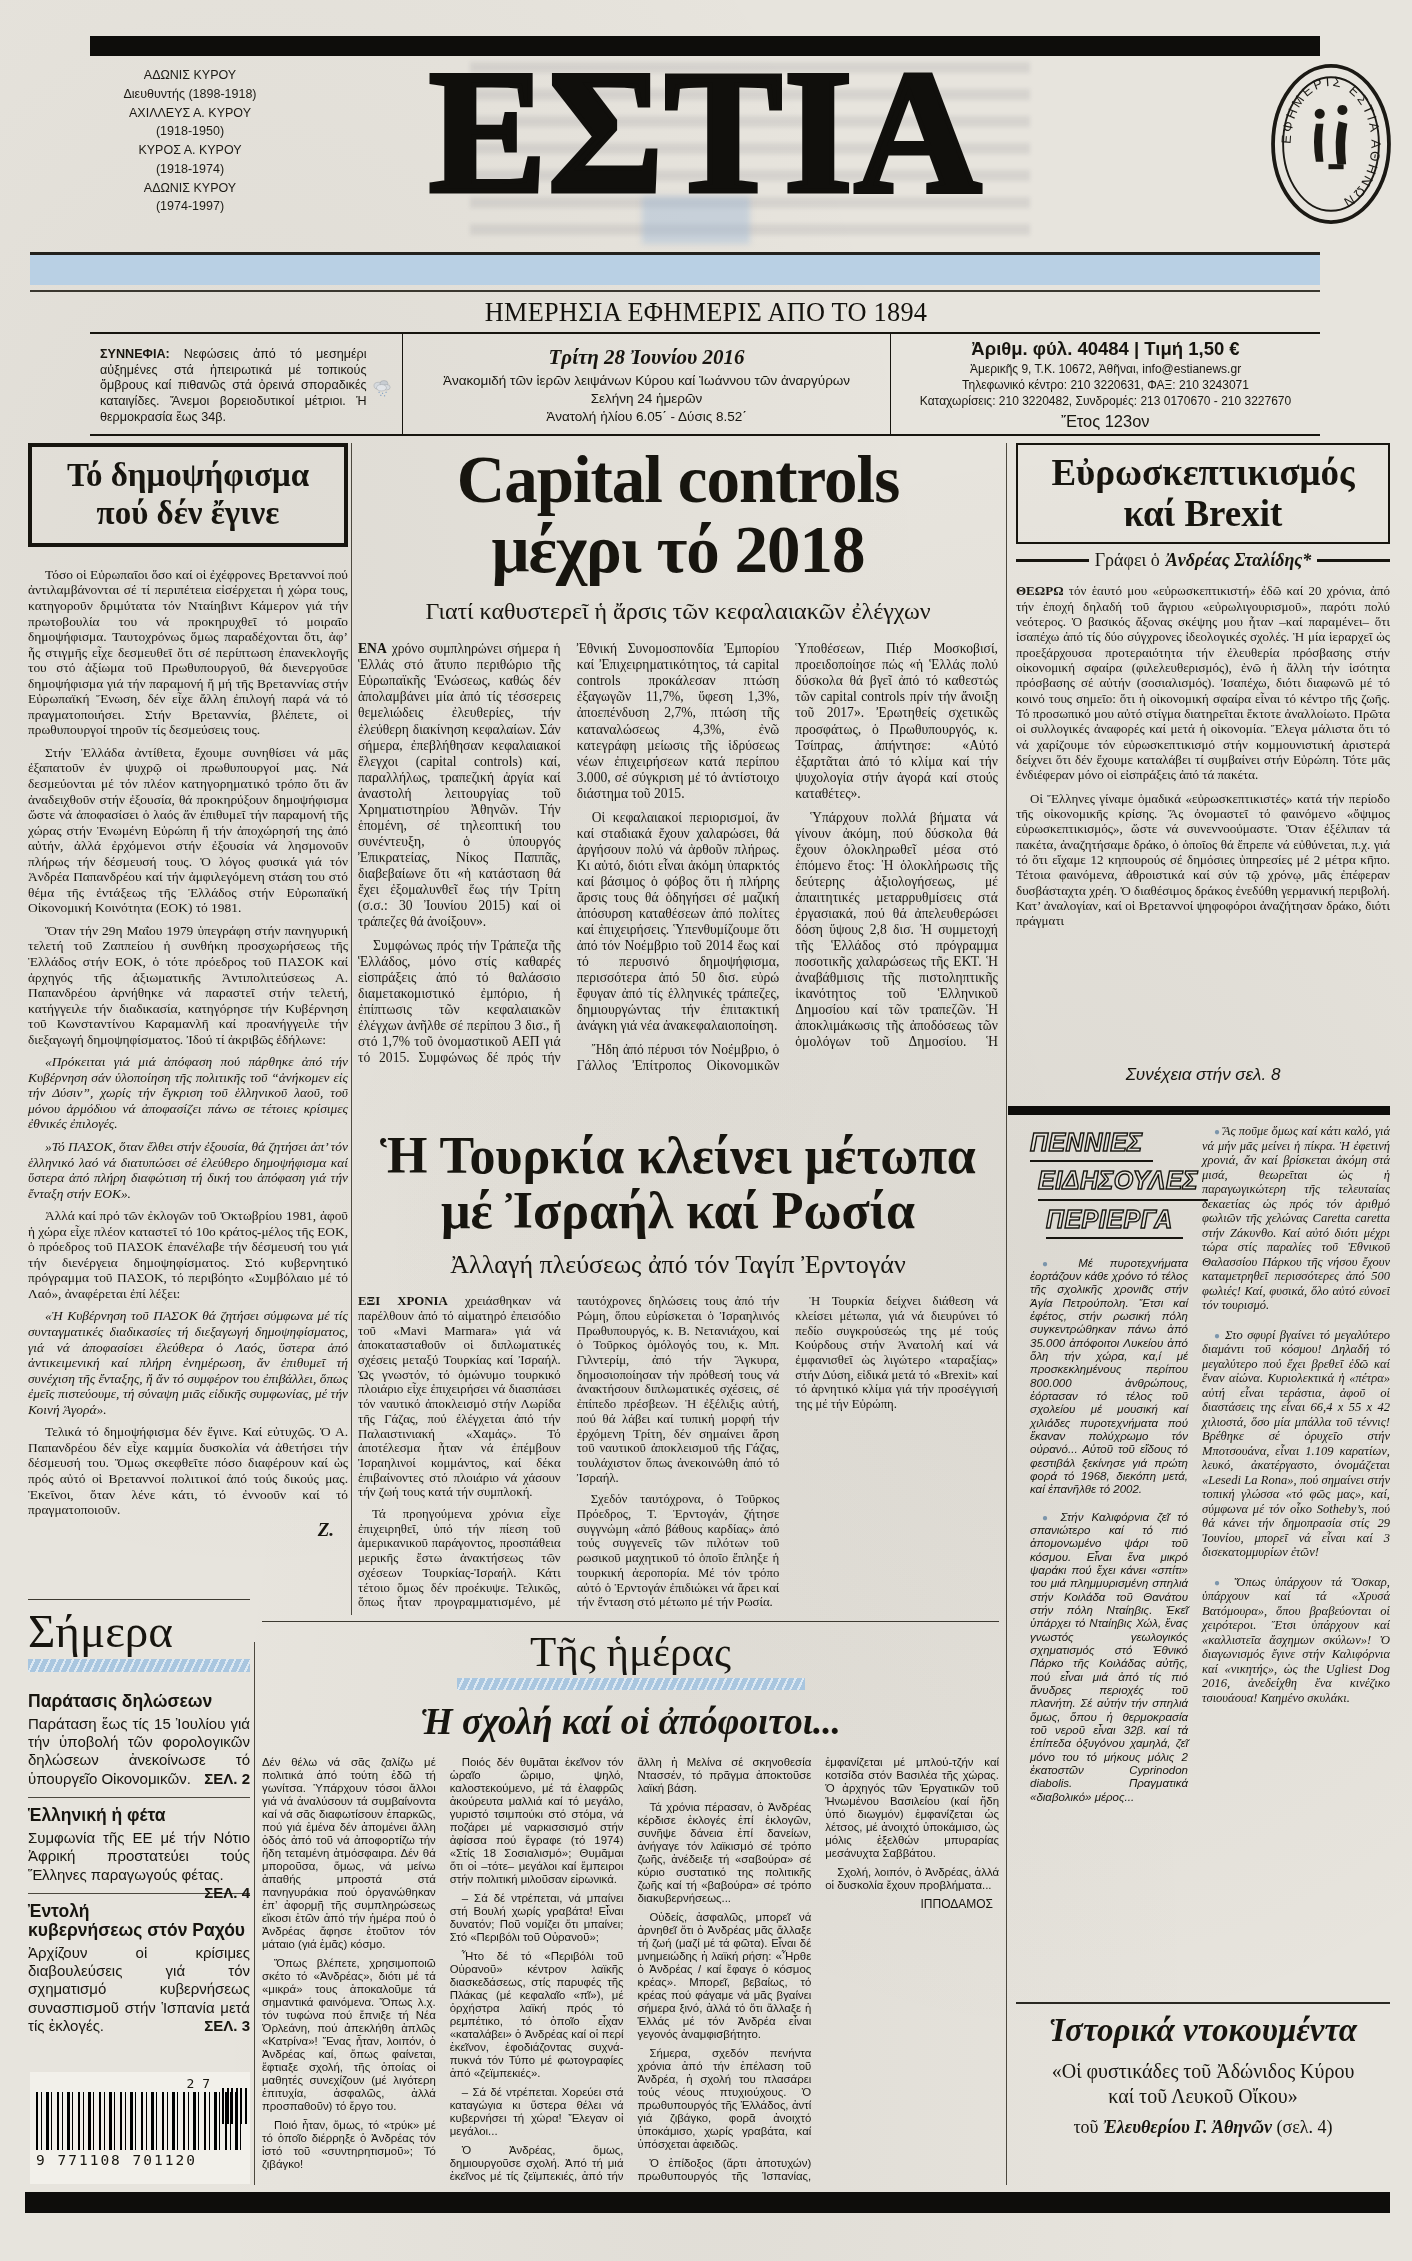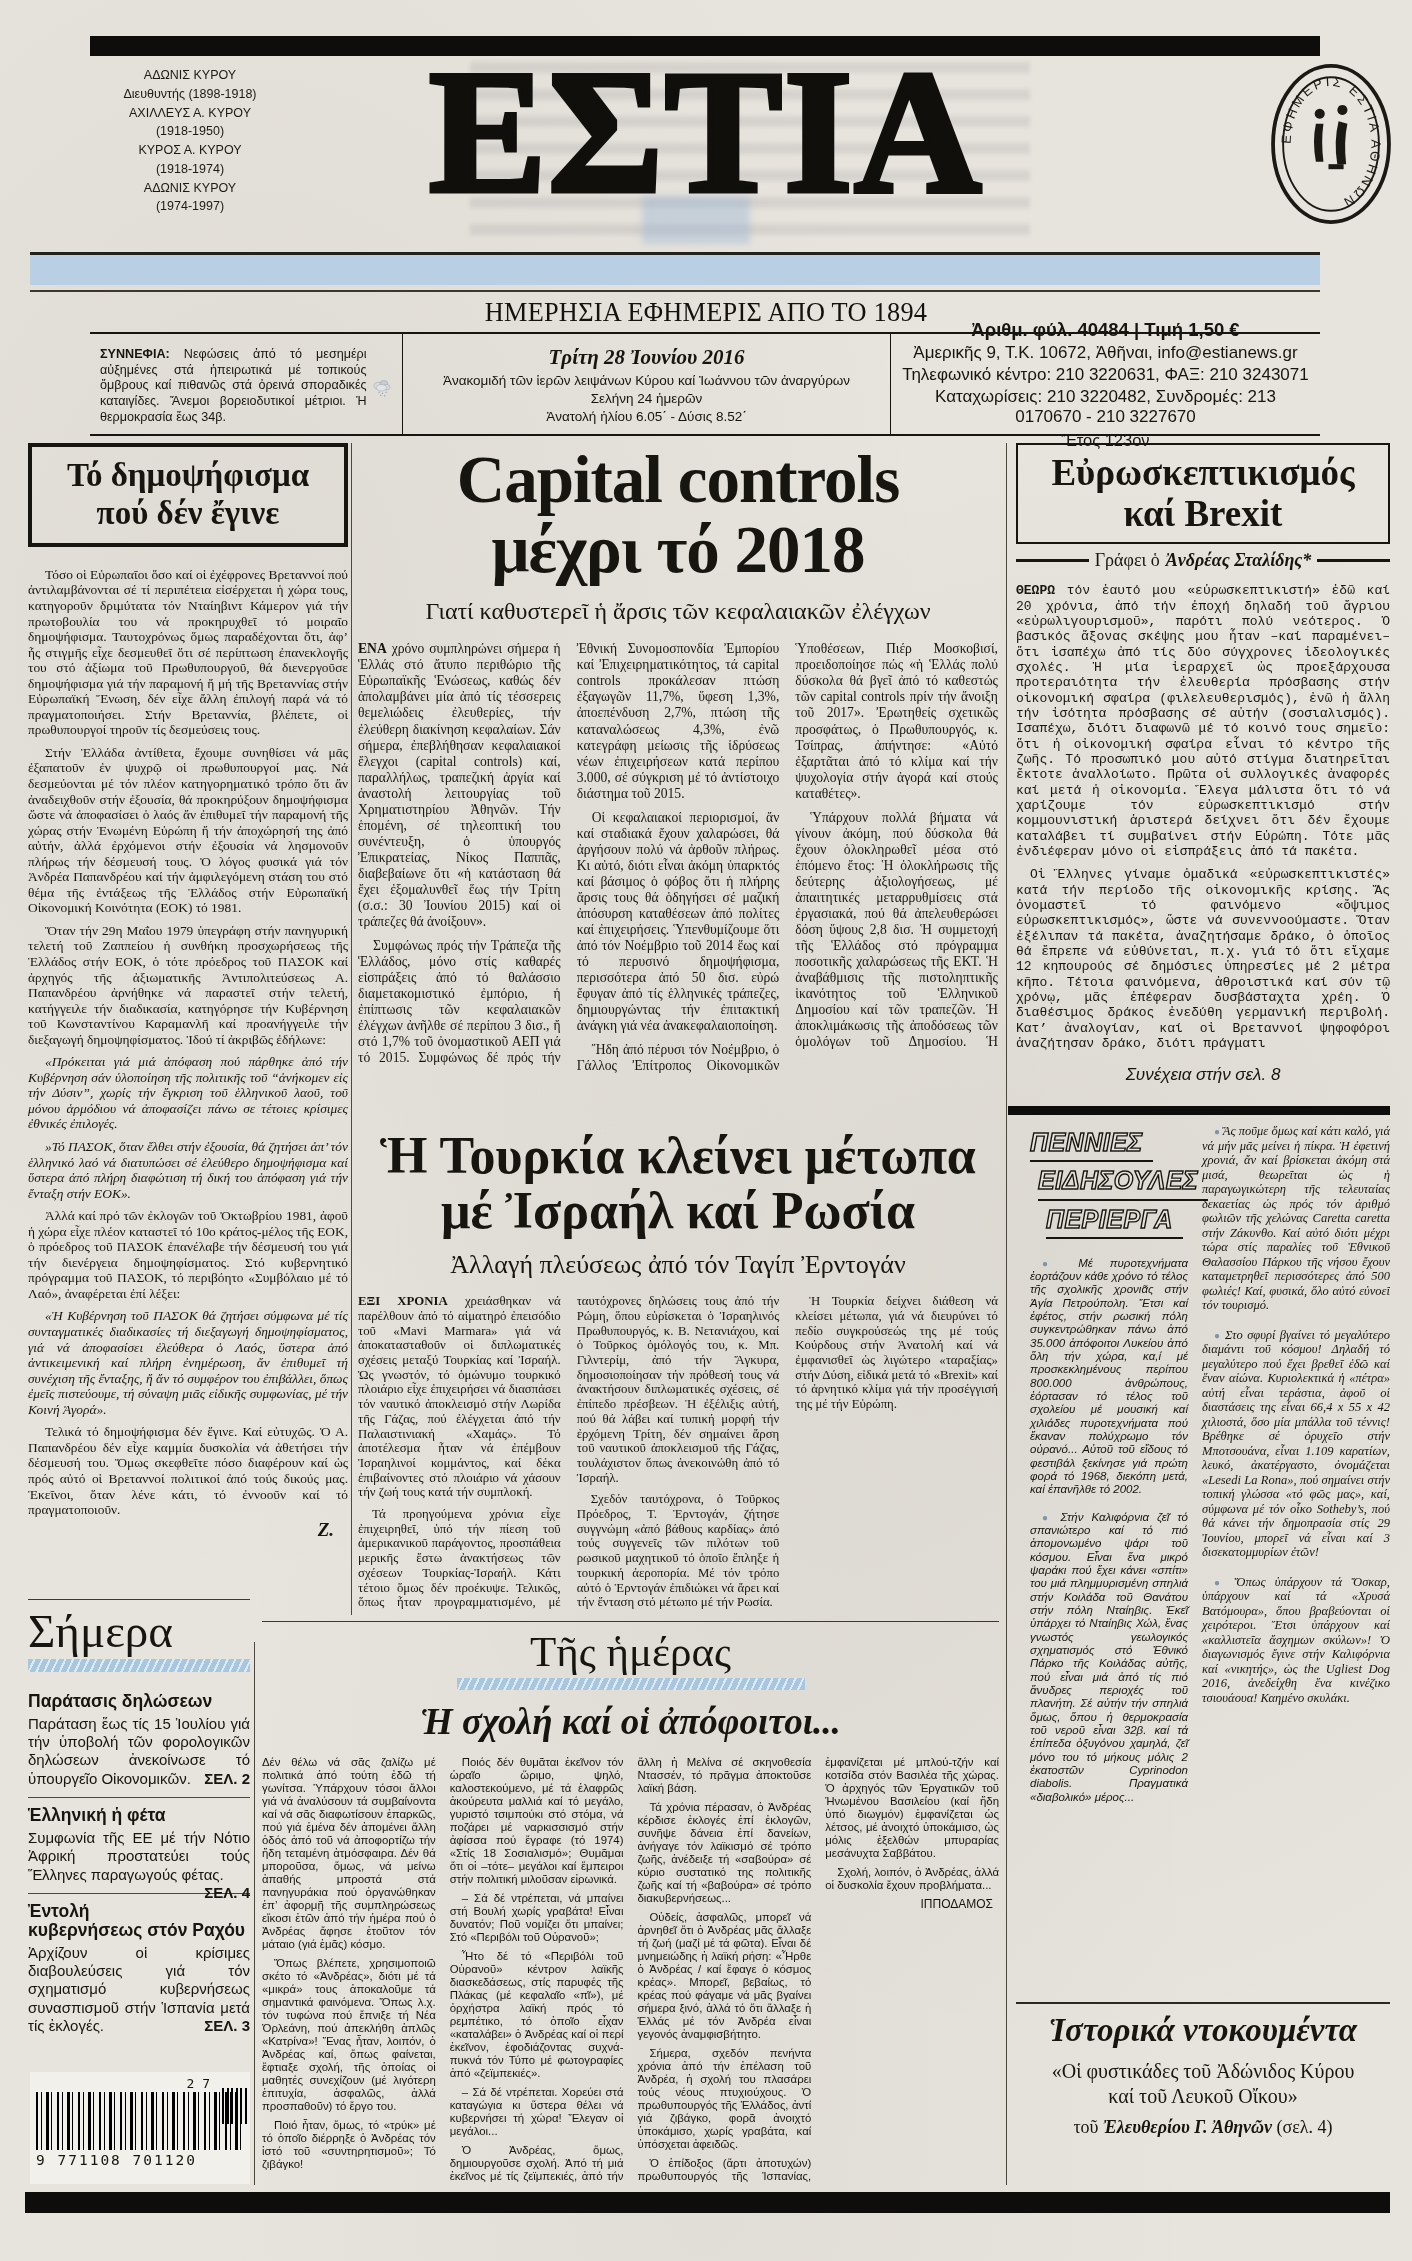--- a/index.html
+++ b/index.html
@@ -38,21 +38,21 @@
     display:flex;align-items:stretch;}
   .info-cell{padding:8px 10px;box-sizing:border-box;}
   .cell-weather{width:312px;display:flex;gap:4px;align-items:flex-end;}
   .weather-text{font-family:"Liberation Sans","DejaVu Sans",sans-serif;font-size:12.6px;line-height:1.26;text-align:justify;}
   .cell-date{width:488px;border-left:1.5px solid #17150f;text-align:center;display:flex;flex-direction:column;justify-content:center;gap:3px;}
   .date-main{font-weight:bold;font-style:italic;font-size:21px;}
   .date-small{font-family:"Liberation Sans","DejaVu Sans",sans-serif;font-size:13.5px;}
   .cell-issue{flex:1;border-left:1.5px solid #17150f;text-align:center;display:flex;flex-direction:column;justify-content:center;gap:2px;
     font-family:"Liberation Sans","DejaVu Sans",sans-serif;}
   .issue-main{font-size:18.5px;font-weight:bold;}
-  .issue-small{font-size:17px;}
+  .issue-small{font-size:12px;}
   .issue-year{font-size:16.5px;margin-top:2px;}
   
   .vrule{width:1px;background:#4c483e;}
   .v1{left:351px;top:443px;height:1172px;}
   .v2{left:1006px;top:443px;height:1742px;}
   .v3{left:254px;top:1642px;height:543px;}
   .hrule{height:1px;background:#3c3930;}
   .h-turkey{left:262px;top:1621px;width:737px;}
   .h-simera{left:28px;top:1599px;width:222px;}
   
@@ -72,21 +72,21 @@
   .cap-body p{margin:0 0 8px 0;text-indent:15px;}
   .cap-body p:first-child{text-indent:0;}
   
   .opi{left:1016px;top:443px;width:374px;}
   .opi-box{border:2.5px solid #17150f;padding:8px 4px;text-align:center;}
   .opi-title{font-size:37px;font-weight:bold;line-height:1.1;}
   .opi-byline{display:flex;align-items:center;gap:6px;margin-top:6px;font-size:18px;}
   .opi-byline:before,.opi-byline:after{content:"";flex:1;height:3px;background:#17150f;}
   .opi-byline b{font-style:italic;}
   .opi-body{margin-top:12px;height:474px;overflow:hidden;font-size:13px;line-height:1.18;text-align:justify;
-    font-family:Liberation Mono, monospace;}
+    font-family:Liberation Serif, serif;}
   .opi-body p{margin:0 0 8px 0;text-indent:14px;}
   .opi-body p:first-child{text-indent:0;}
   .opi-cont{text-align:center;font-style:italic;font-size:17px;margin-top:8px;
     font-family:"Liberation Sans","DejaVu Sans",sans-serif;}
   .black-sep{left:1008px;top:1106px;width:382px;height:9px;background:#0e0d0b;}
   
   .tur{left:358px;top:1128px;width:640px;}
   .tur-title{text-align:center;font-weight:bold;font-size:52px;line-height:1.06;}
   .tur-deck{text-align:center;font-size:26px;margin-top:12px;}
   .tur-body{margin-top:14px;height:326px;overflow:hidden;column-count:3;column-gap:16px;column-fill:auto;

